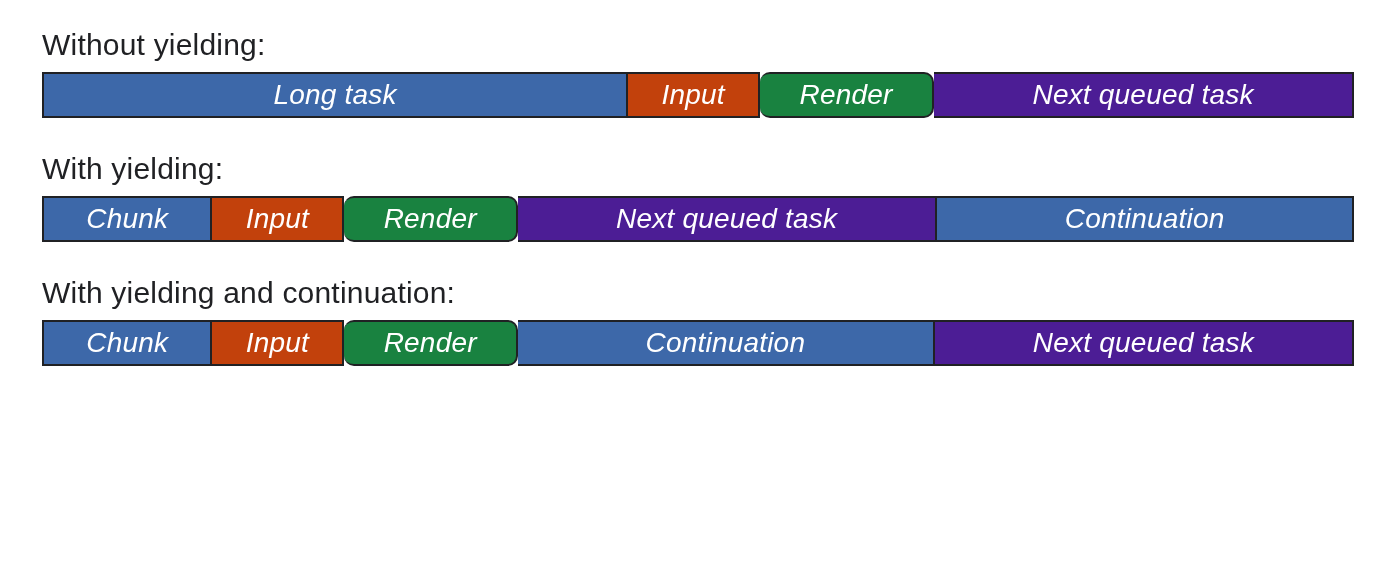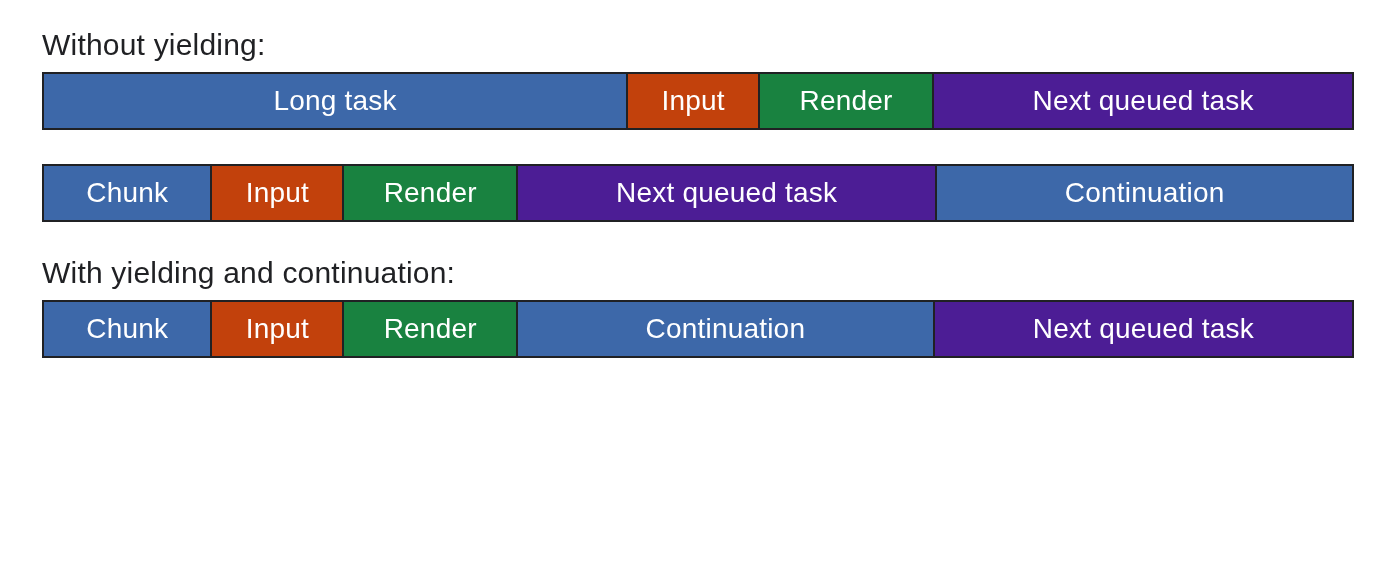--- a/index.html
+++ b/index.html
@@ -13,55 +13,57 @@
   .section { margin-bottom: 34px; }
   .section:last-child { margin-bottom: 6px; }
   .title {
     font-size: 30px;
     font-weight: 400;
     margin-bottom: 10px;
     letter-spacing: 0.2px;
   }
   .bar {
     display: flex;
-    height: 58px;
+    height: 46px;
     width: 100%;
+    font-style: italic;
   }
   .seg {
     display: flex;
     align-items: center;
     justify-content: center;
     color: #fff;
     font-size: 28px;
     font-weight: 400;
     border: 2px solid #202124;
     white-space: nowrap;
     overflow: hidden;
     letter-spacing: 0.2px;
   }
   .seg + .seg { border-left: none; }
   .c-blue  { background: #3d68a9; }
   .c-red   { background: #c2410c; }
-  .c-green { background: #198240; }
+  .c-green { background: #198240; border-radius: 10px; }
   .c-gray  { background: #4c1d95; }
 </style>
 </head>
 <body>
 
 <div class="section">
   <div class="title">Without yielding:</div>
   <div class="bar">
     <div class="seg c-blue" style="flex:44.7 1 0">Long task</div>
     <div class="seg c-red" style="flex:10 1 0">Input</div>
     <div class="seg c-green" style="flex:13.2 1 0">Render</div>
     <div class="seg c-gray" style="flex:32.1 1 0">Next queued task</div>
   </div>
 </div>
 
 <div class="section">
+  <div class="title">With yielding:</div>
   <div class="bar">
     <div class="seg c-blue" style="flex:12.8 1 0">Chunk</div>
     <div class="seg c-red" style="flex:10 1 0">Input</div>
     <div class="seg c-green" style="flex:13.2 1 0">Render</div>
     <div class="seg c-gray" style="flex:32.1 1 0">Next queued task</div>
     <div class="seg c-blue" style="flex:31.9 1 0">Continuation</div>
   </div>
 </div>
 
 <div class="section">

